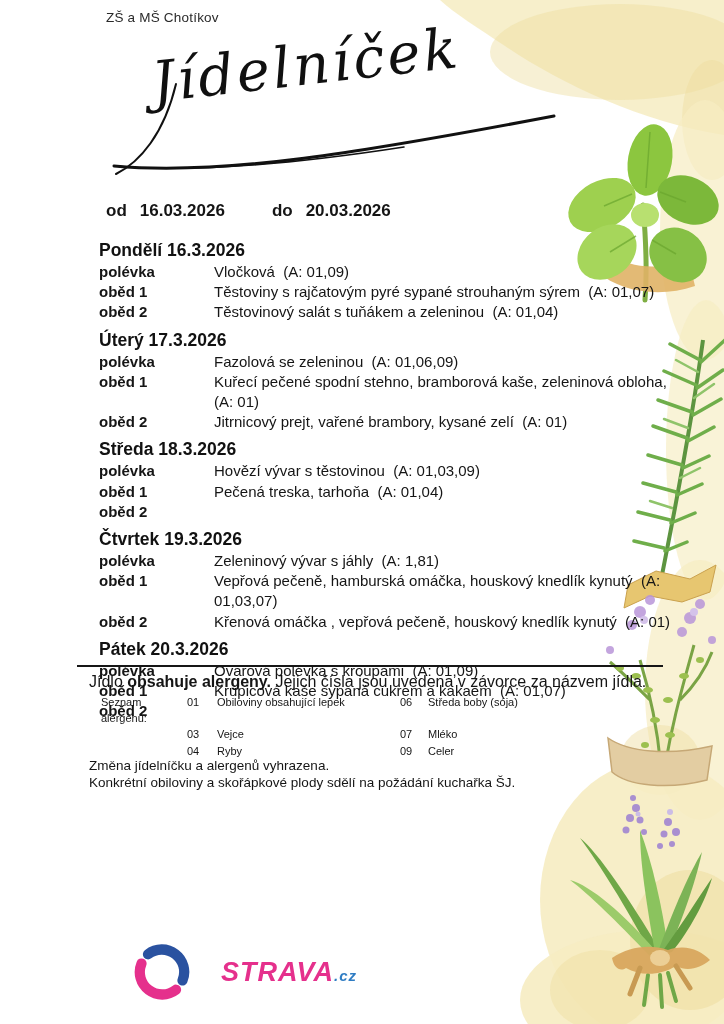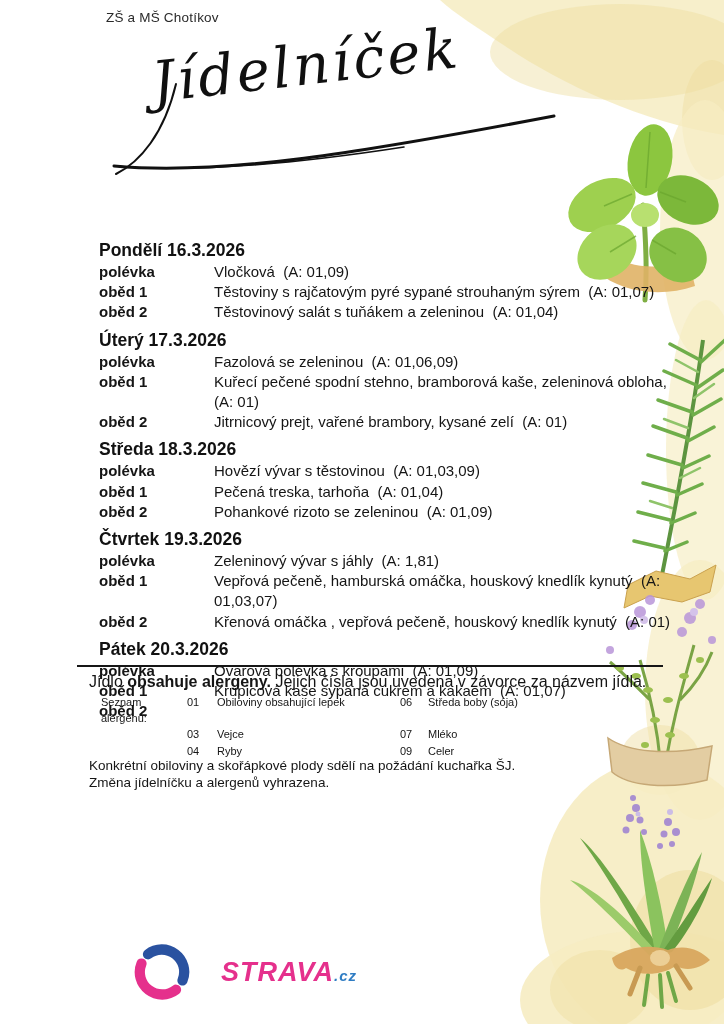--- a/index.html
+++ b/index.html
@@ -157,20 +157,26 @@
 
   <div class="abs title-wrap">
     <svg class="flourish" width="460" height="135" viewBox="0 0 460 135">
       <path d="M10,122 C120,132 260,108 450,72" stroke="#111" stroke-width="3" fill="none" stroke-linecap="round"></path>
       <path d="M10,122 C90,129 190,120 300,103" stroke="#111" stroke-width="1.6" fill="none" stroke-linecap="round"></path>
       <path d="M72,40 C60,90 36,118 12,130" stroke="#111" stroke-width="2" fill="none" stroke-linecap="round"></path>
     </svg>
     <span class="title-script">Jídelníček</span>
   </div>
 
+  <div class="abs date-line">
+    <span>od</span>
+    <span class="d1">16.03.2026</span>
+    <span class="to">do</span>
+    <span class="d2">20.03.2026</span>
+  </div>
 
   <div class="abs menu">
 
     <section class="day">
       <h2 class="day-title">Pondělí 16.3.2026</h2>
       <div class="menu-row">
         <span class="row-label">polévka</span>
         <span class="row-text">Vločková  (A: 01,09)</span>
       </div>
       <div class="menu-row">
@@ -204,21 +210,20 @@
       <div class="menu-row">
         <span class="row-label">polévka</span>
         <span class="row-text">Hovězí vývar s těstovinou  (A: 01,03,09)</span>
       </div>
       <div class="menu-row">
         <span class="row-label">oběd 1</span>
         <span class="row-text">Pečená treska, tarhoňa  (A: 01,04)</span>
       </div>
       <div class="menu-row">
         <span class="row-label">oběd 2</span>
-        <span class="row-text">Pohankové rizoto se zeleninou  (A: 01,09)</span>
       </div>
     </section>
 
     <section class="day">
       <h2 class="day-title">Čtvrtek 19.3.2026</h2>
       <div class="menu-row">
         <span class="row-label">polévka</span>
         <span class="row-text">Zeleninový vývar s jáhly  (A: 1,81)</span>
       </div>
       <div class="menu-row">
@@ -268,22 +273,22 @@
     <span>Mléko</span>
 
     <span></span>
     <span>04</span>
     <span>Ryby</span>
     <span>09</span>
     <span>Celer</span>
   </div>
 
   <div class="abs notes">
+    <div>Změna jídelníčku a alergenů vyhrazena.</div>
     <div>Konkrétní obiloviny a skořápkové plody sdělí na požádání kuchařka ŠJ.</div>
-    <div>Změna jídelníčku a alergenů vyhrazena.</div>
   </div>
 
   <div class="abs logo">
     <svg class="logo-icon" viewBox="-30 -30 60 60">
       <path class="logo-arc-blue" d="M-15,-19 A24,24 0 0 1 22,9" stroke-width="11" fill="none" stroke-linecap="round"></path>
       <path class="logo-arc-pink" d="M15,19 A24,24 0 0 1 -22,-9" stroke-width="11" fill="none" stroke-linecap="round"></path>
     </svg>
     <span class="logo-text"><span>STRAVA</span><span class="logo-suffix">.cz</span></span>
   </div>
 

